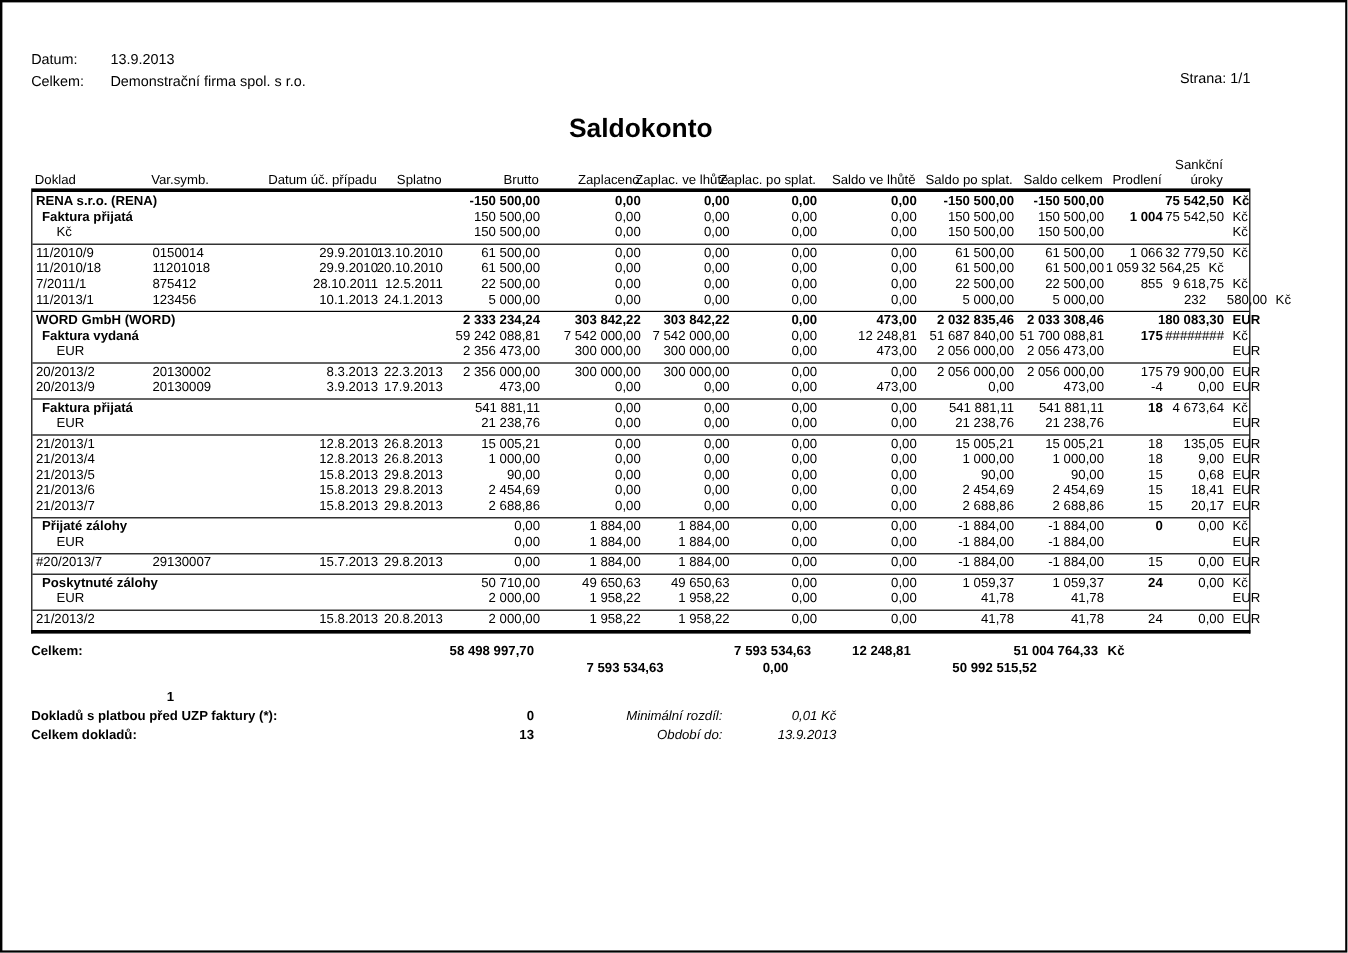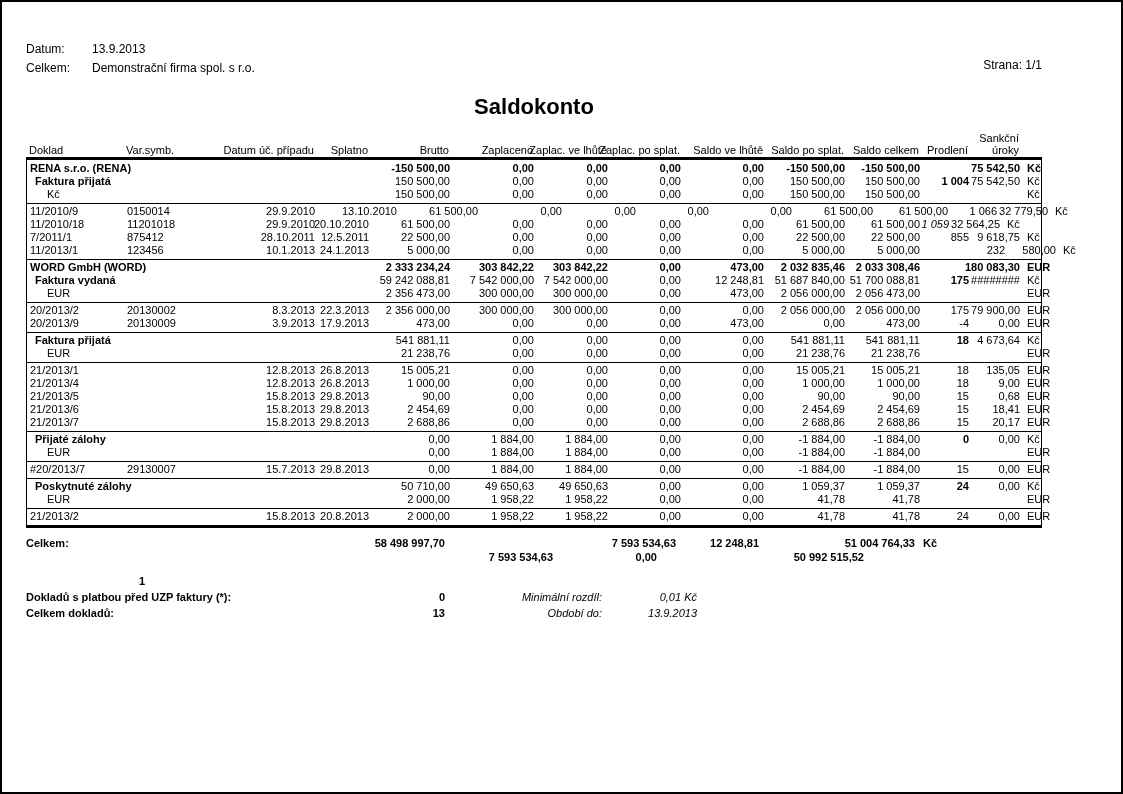--- a/index.html
+++ b/index.html
@@ -254,21 +254,21 @@
           <div class="trow detail">
             <div class="cell left col-doklad" style="width: 96px;">
               <span>11/2010/9</span>
             </div>
             <div class="cell left col-varsymb" style="width: 88px;">
               <span>0150014</span>
             </div>
             <div class="cell right col-datum" style="width: 104px;">
               <span>29.9.2010</span>
             </div>
-            <div class="cell right col-splatno" style="width: 54px; padding-left: 28px;">
+            <div class="cell right col-splatno" style="width: 54px;">
               <span>13.10.2010</span>
             </div>
             <div class="cell right col-brutto" style="width: 81px;">
               <span>61 500,00</span>
             </div>
             <div class="cell right col-zaplaceno" style="width: 84px;">
               <span>0,00</span>
             </div>
             <div class="cell right col-zapl_ve_lhute" style="width: 74px;">
               <span>0,00</span>
@@ -322,21 +322,21 @@
             </div>
             <div class="cell right col-saldo_ve_lhute" style="width: 83px;">
               <span>0,00</span>
             </div>
             <div class="cell right col-saldo_po_splat" style="width: 81px;">
               <span>61 500,00</span>
             </div>
             <div class="cell right col-saldo_celkem" style="width: 75px;">
               <span>61 500,00</span>
             </div>
-            <div class="cell right col-prodleni" style="width: 29px; font-style: italic;">
+            <div class="cell right col-prodleni" style="width: 29px;">
               <span>1 059</span>
             </div>
             <div class="cell right col-sankcni_uroky" style="width: 51px;">
               <span>32 564,25</span>
             </div>
             <div class="cell left col-mena" style="width: 27px;">
               <span>Kč</span>
             </div>
           </div>
           <div class="trow detail">

